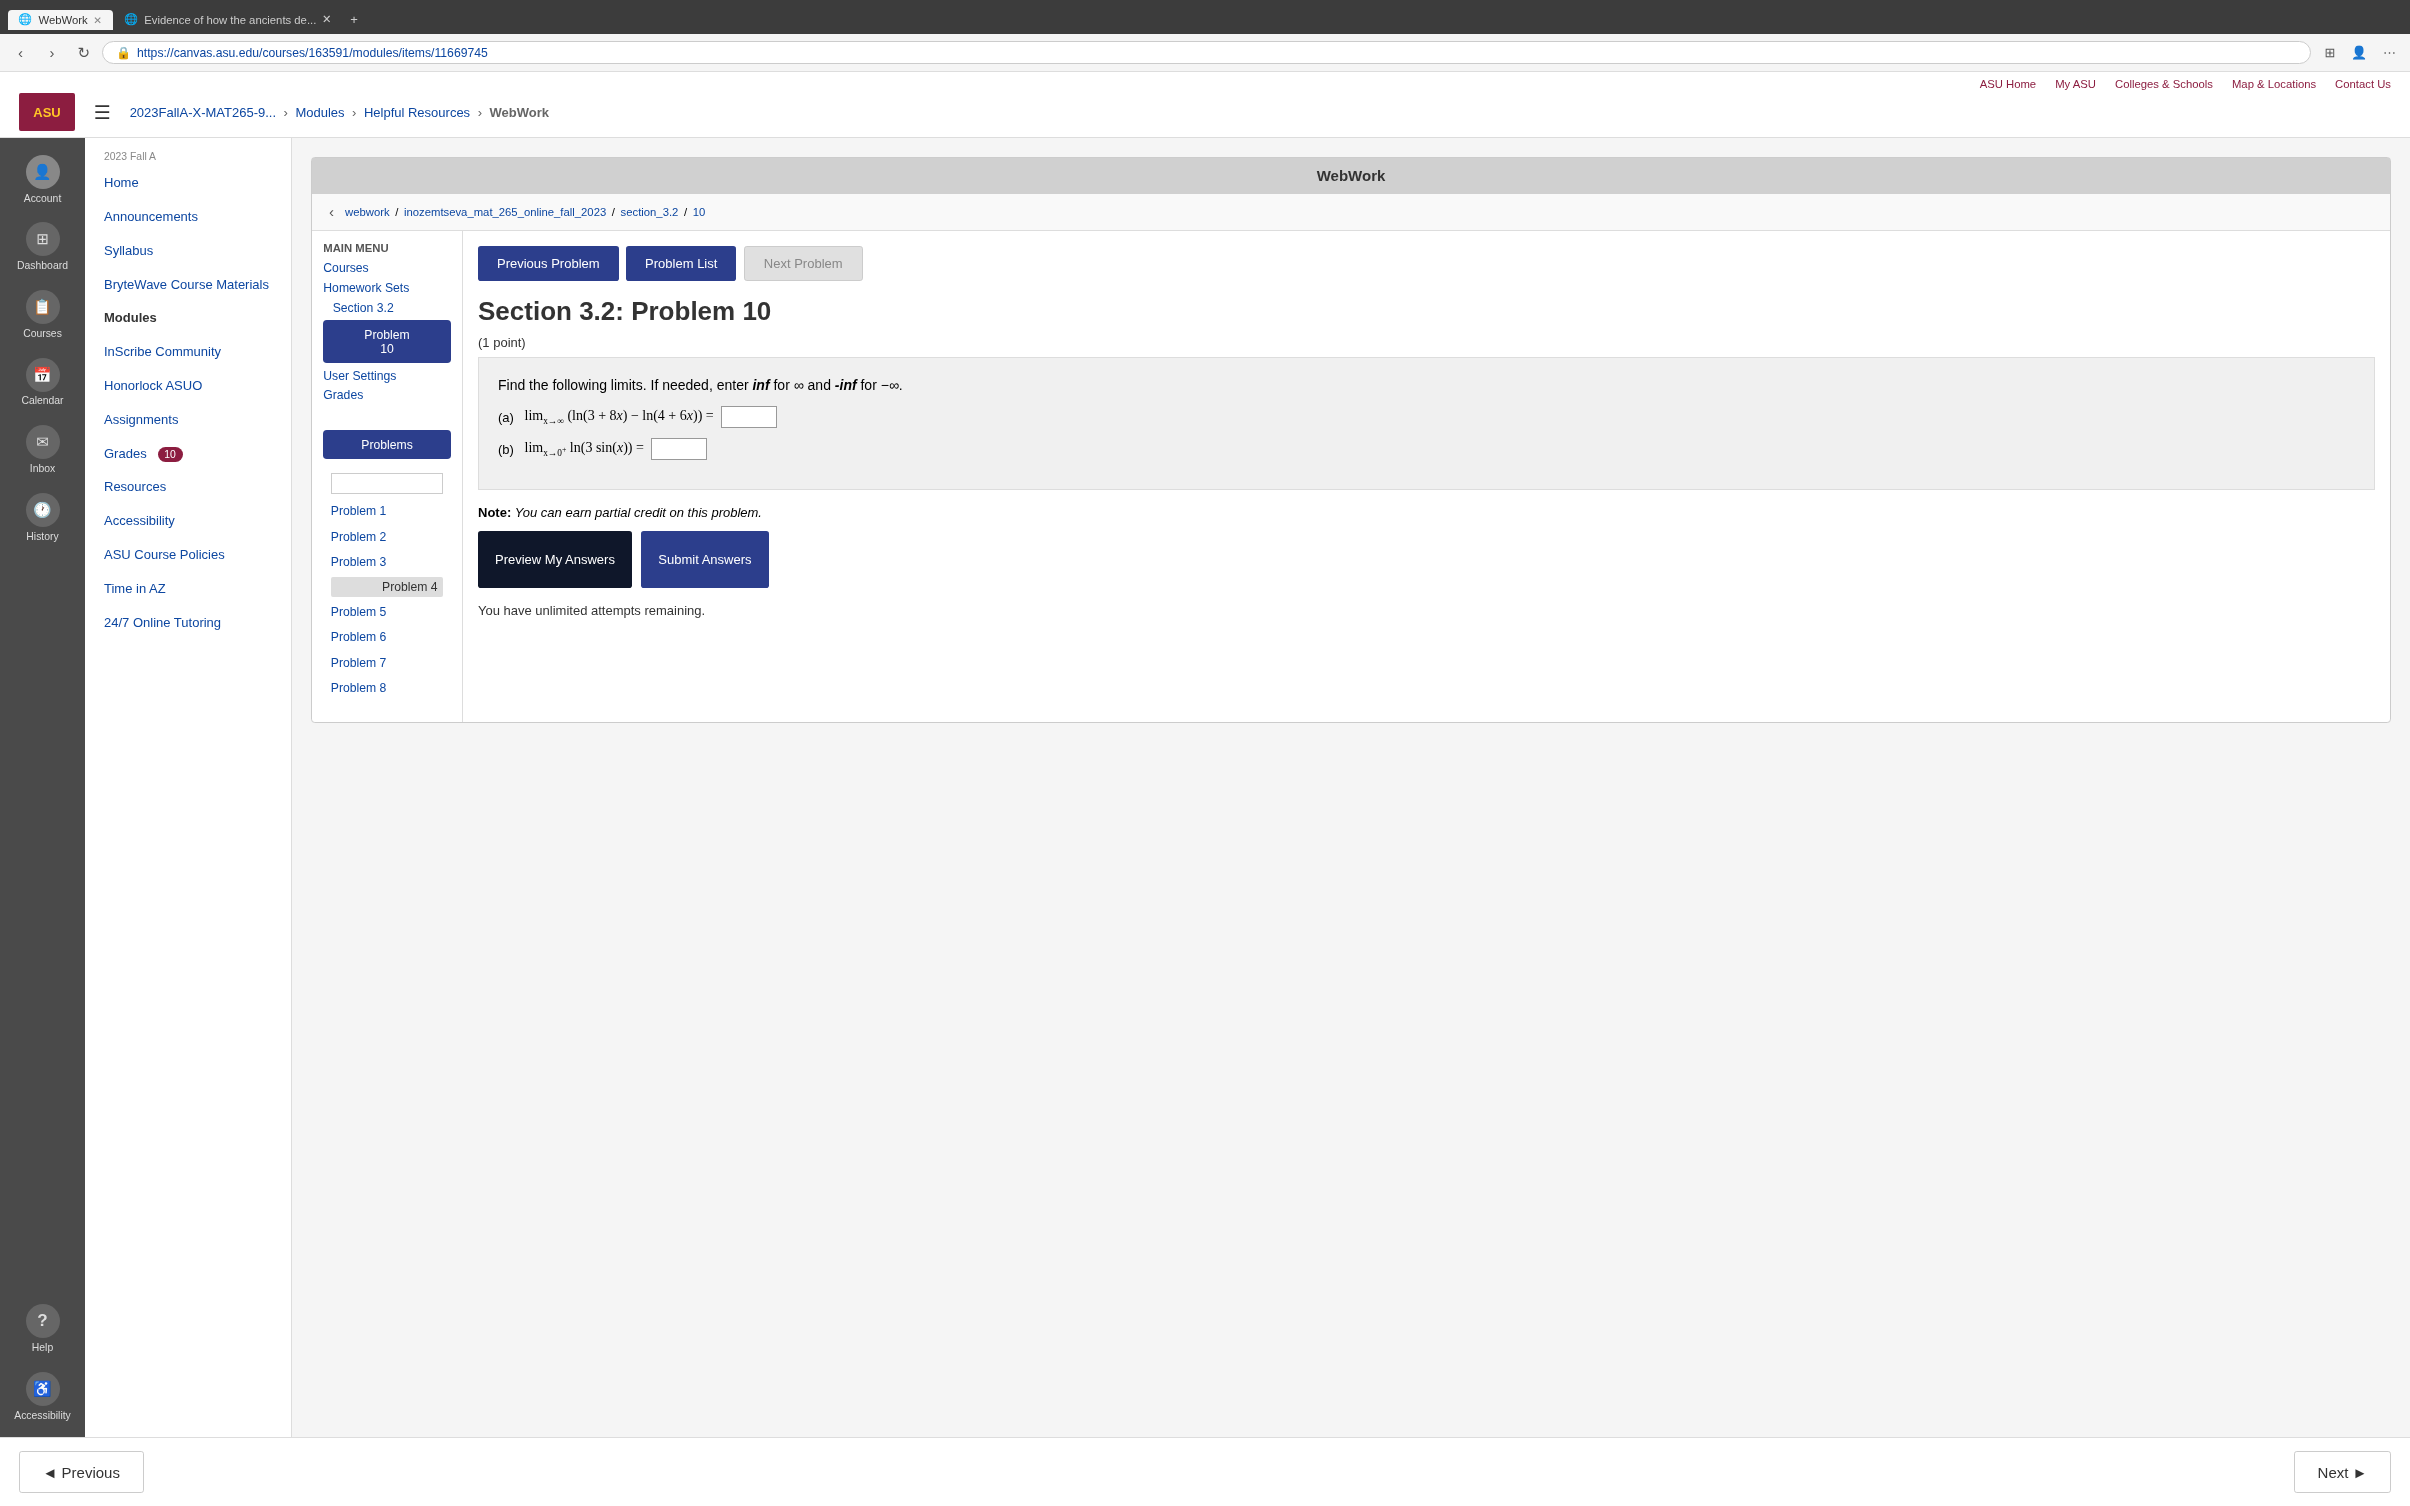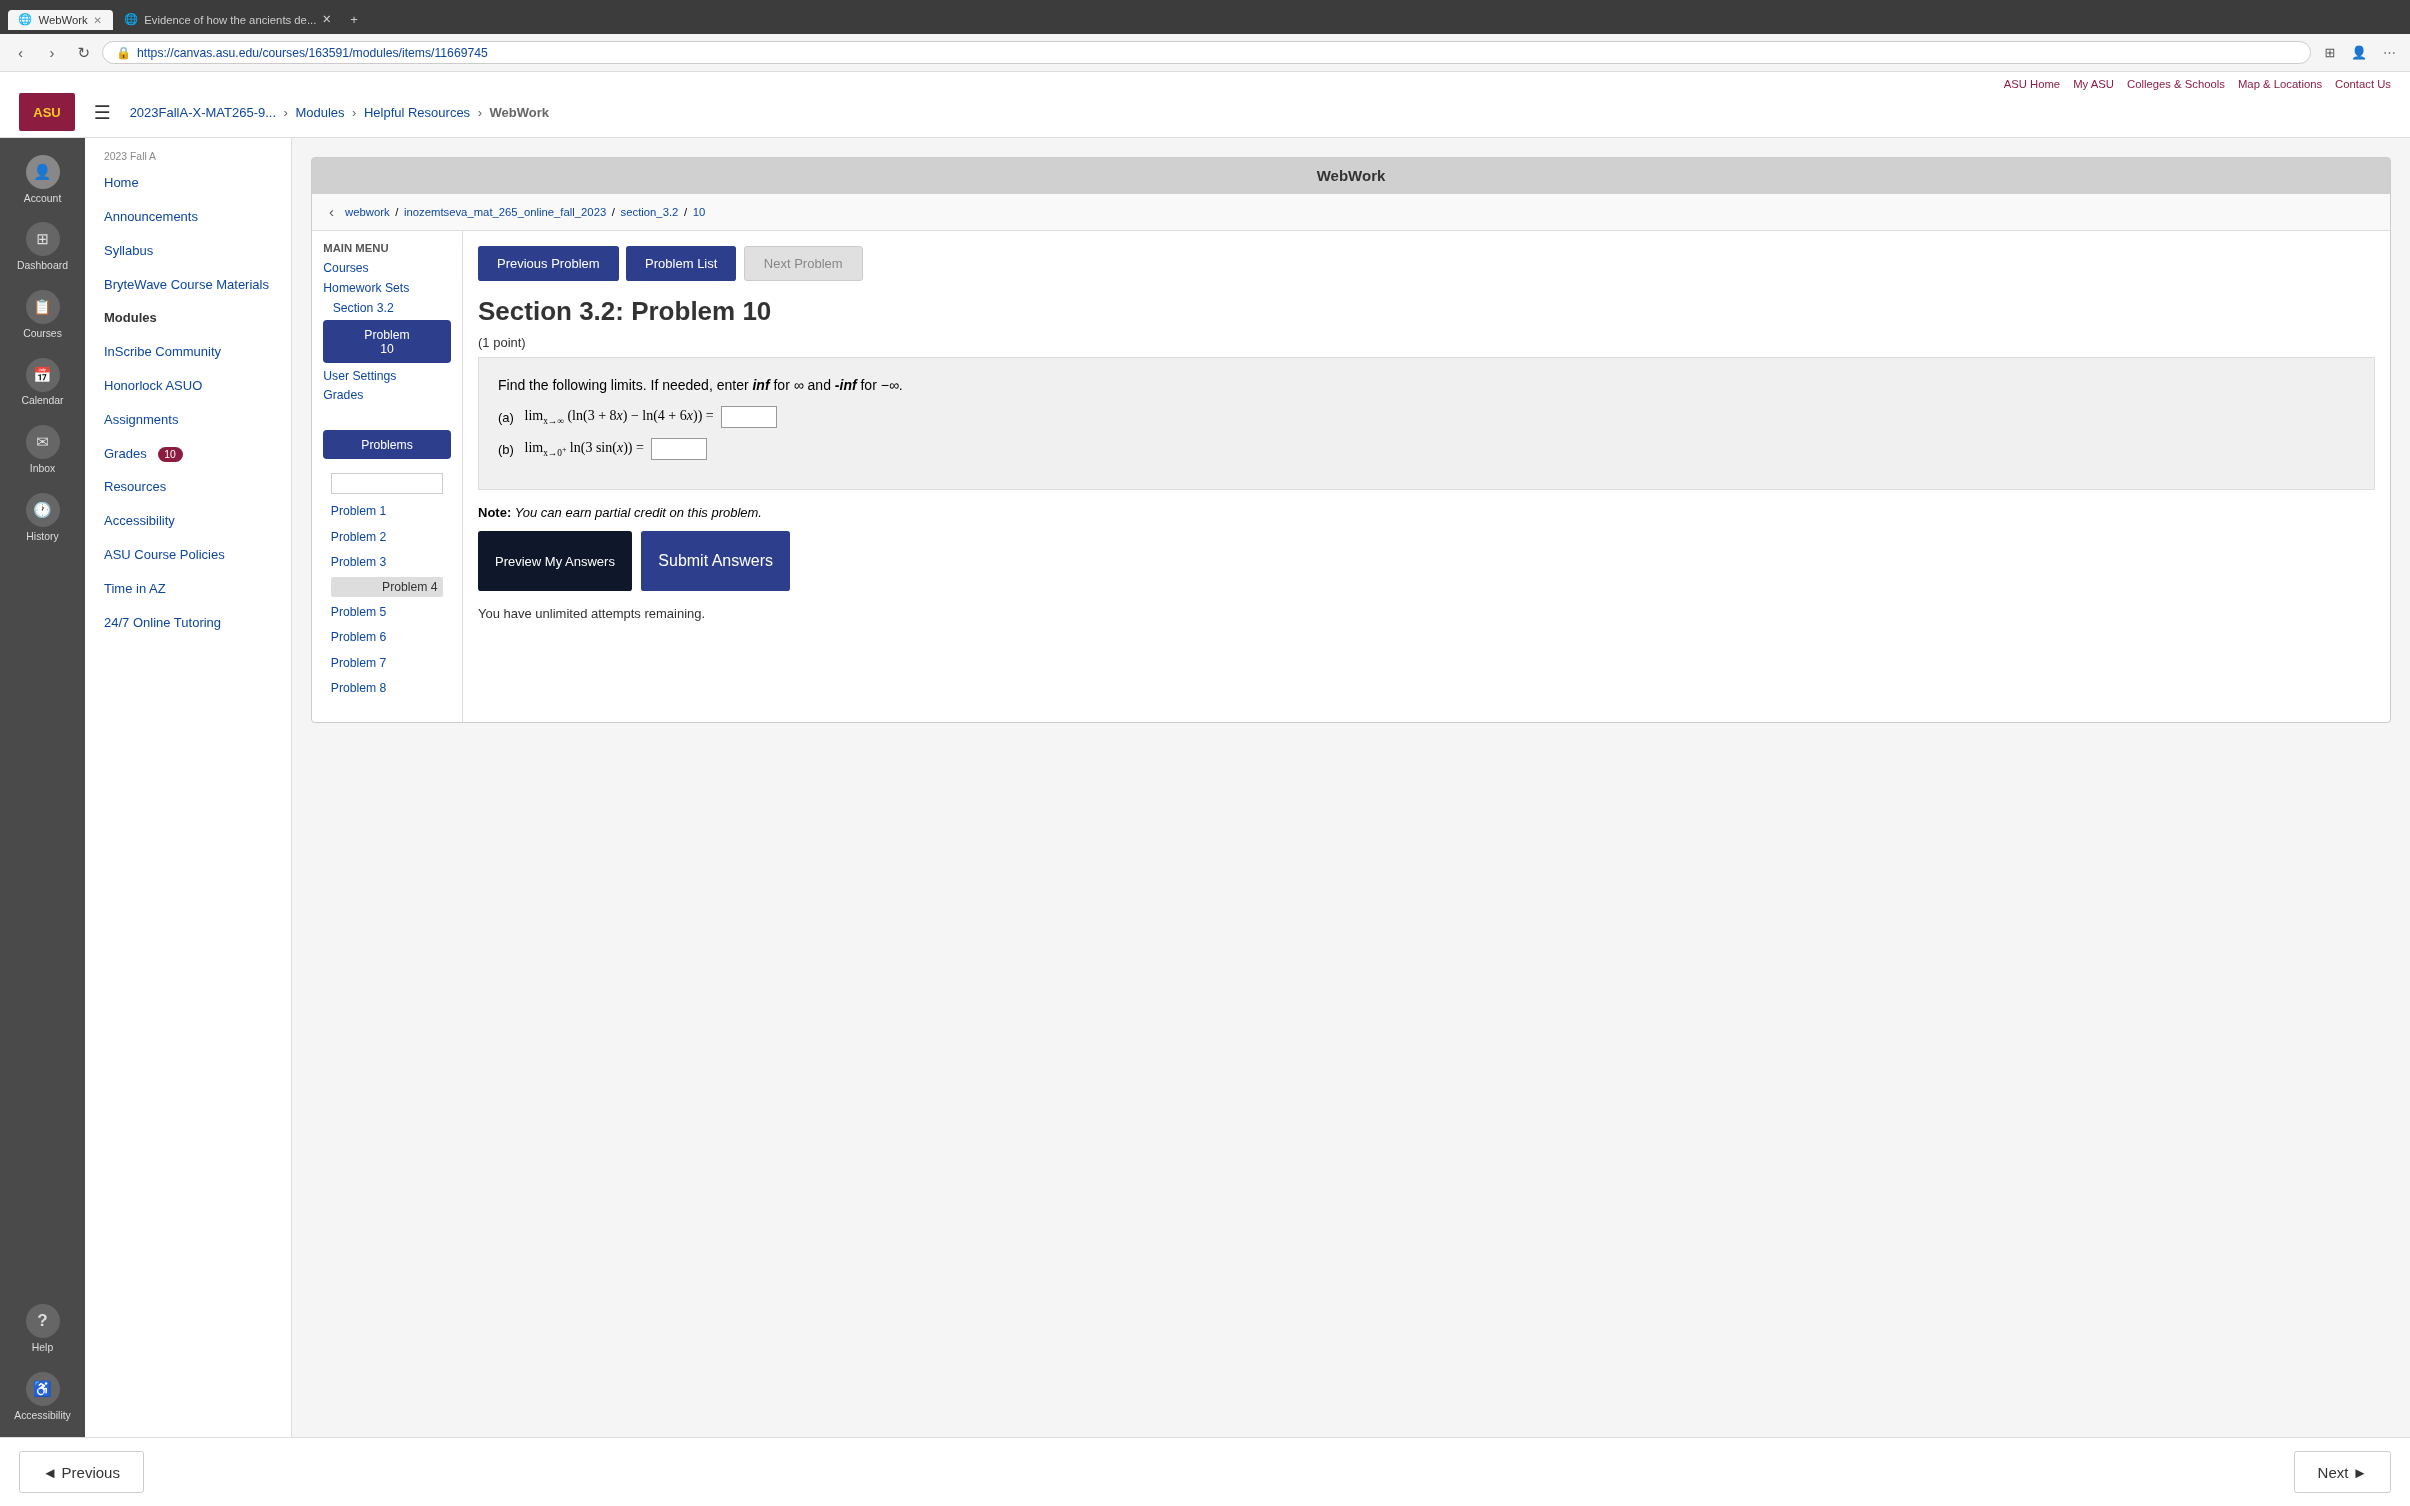--- a/index.html
+++ b/index.html
@@ -18,21 +18,21 @@
     .address-bar { flex: 1; background: white; border: 0.9px solid #ccc; border-radius: 19px; padding: 3.8px 13px; font-size: 12.2px; color: #333; display: flex; align-items: center; gap: 5.6px; }
     .address-bar-text { font-size: 12.2px; color: #0d47a1; text-align: right; }
     .browser-actions { display: flex; gap: 3.8px; }
     .browser-action-btn { background: none; border: none; cursor: pointer; padding: 3.8px; color: #555; font-size: 13px; border-radius: 50%; width: 26px; height: 26px; display: flex; align-items: center; justify-content: center; }
 
     
     .page-wrapper { display: flex; flex-direction: column; height: calc(100vh - 72px); }
 
     
     .top-nav { background: white; border-bottom: 0.9px solid #ddd; padding: 5.6px 19px 0; display: flex; flex-direction: column; }
-    .top-nav-links { display: flex; justify-content: flex-end; gap: 13px; font-size: 11.3px; padding-bottom: 3.8px; }
+    .top-nav-links { display: flex; justify-content: flex-end; gap: 19px; font-size: 11.3px; padding-bottom: 3.8px; }
     .top-nav-links a { color: #8c1d40; text-decoration: none; }
     .top-nav-main { display: flex; align-items: center; gap: 15px; padding-bottom: 5.6px; }
     .asu-logo { background: #8c1d40; color: #ffc627; font-weight: bold; font-size: 13px; padding: 5.6px 9.4px; border-radius: 1.9px; text-align: center; width: 56px; height: 38px; display: flex; align-items: center; justify-content: center; }
     .hamburger { font-size: 19px; cursor: pointer; color: #333; padding: 3.8px; }
     .breadcrumb { display: flex; align-items: center; gap: 7.5px; font-size: 13px; }
     .breadcrumb a { color: #0d47a1; text-decoration: none; }
     .breadcrumb span { color: #666; }
     .breadcrumb-current { color: #333; font-weight: bold; }
 
     
@@ -83,21 +83,21 @@
     .problem-box em { font-style: italic; font-weight: bold; }
     .math-line { margin-bottom: 9.4px; display: flex; align-items: center; gap: 7.5px; }
     .math-input { border: 0.9px solid #999; padding: 2.8px 5.6px; width: 56px; font-size: 13px; }
     .math-label { font-size: 13px; min-width: 19px; }
 
     .note-box { margin-bottom: 11.3px; font-size: 13px; }
     .note-box strong { font-weight: bold; }
 
     .action-btns { display: flex; gap: 9.4px; margin-bottom: 13px; }
     .btn-preview { background: #0f172a; color: white; border: none; padding: 9.4px 17px; cursor: pointer; font-size: 13px; border-radius: 2.8px; }
-    .btn-submit { background: #2c3e8c; color: white; border: none; padding: 21px 17px; cursor: pointer; font-size: 16px; border-radius: 2.8px; }
+    .btn-submit { background: #2c3e8c; color: white; border: none; padding: 21px 17px; cursor: pointer; font-size: 13px; border-radius: 2.8px; }
 
     .attempt-info { font-size: 13px; color: #333; line-height: 1.6; }
 
     .problem-list-sidebar { padding: 7.5px; }
     .problem-list-sidebar .search-box { width: 100%; border: 0.9px solid #ccc; padding: 3.8px; margin-bottom: 7.5px; font-size: 11.3px; }
     .problem-list-item { display: block; color: #0d47a1; text-decoration: none; font-size: 12.2px; padding: 2.8px 0; }
     .problem-list-item.active { background: #ddd; padding: 2.8px 5.6px; border-radius: 1.9px; color: #333; text-align: right; }
 
     
     .bottom-nav { background: white; border-top: 0.9px solid #ddd; padding: 13px 19px; display: flex; justify-content: space-between; align-items: center; }

